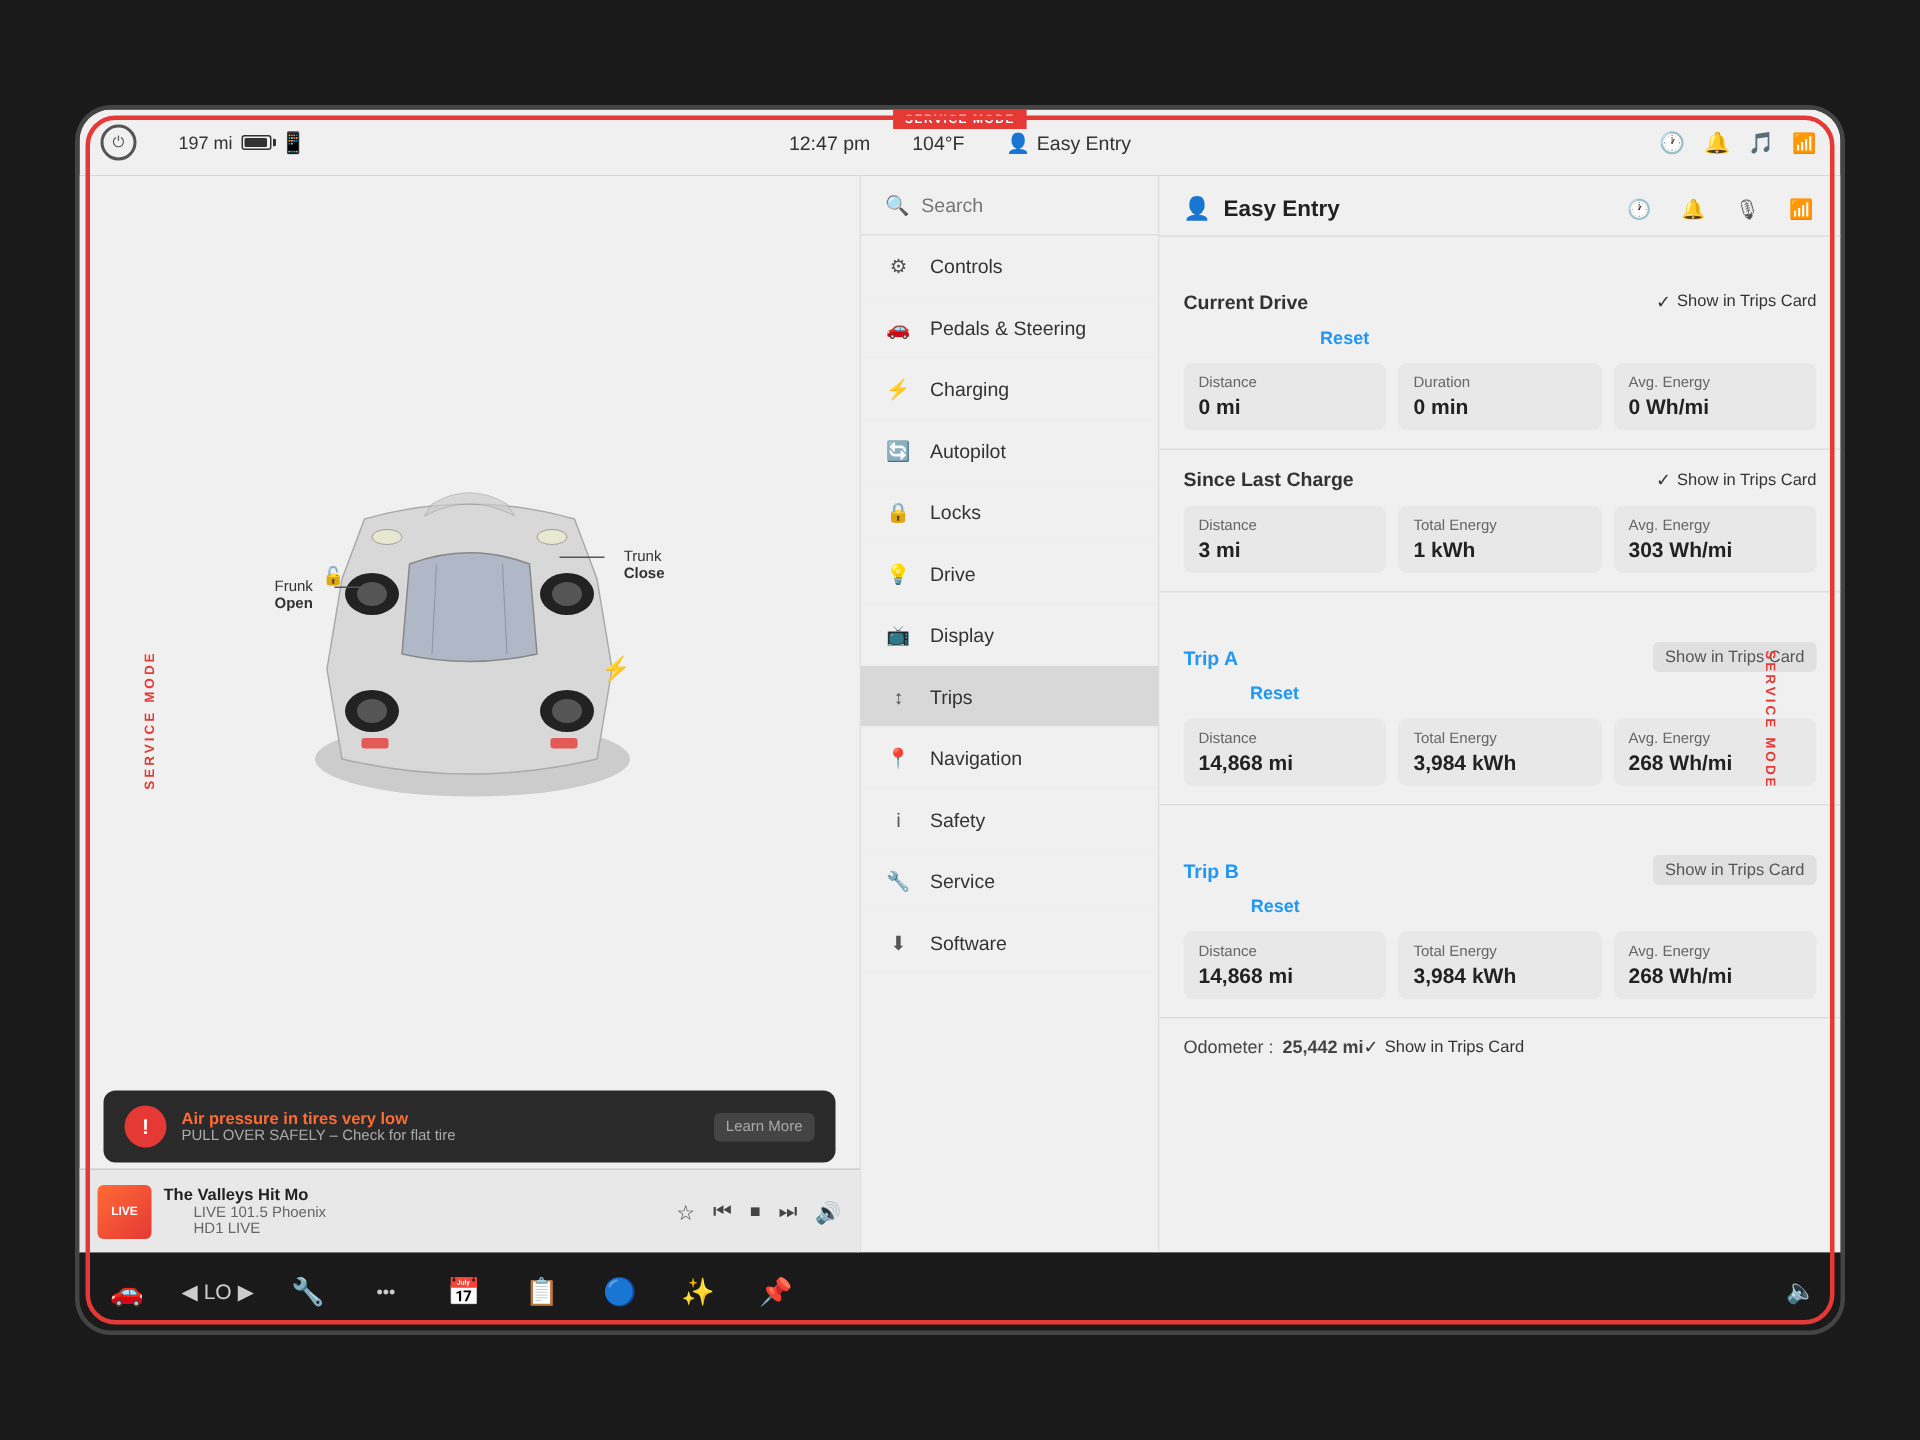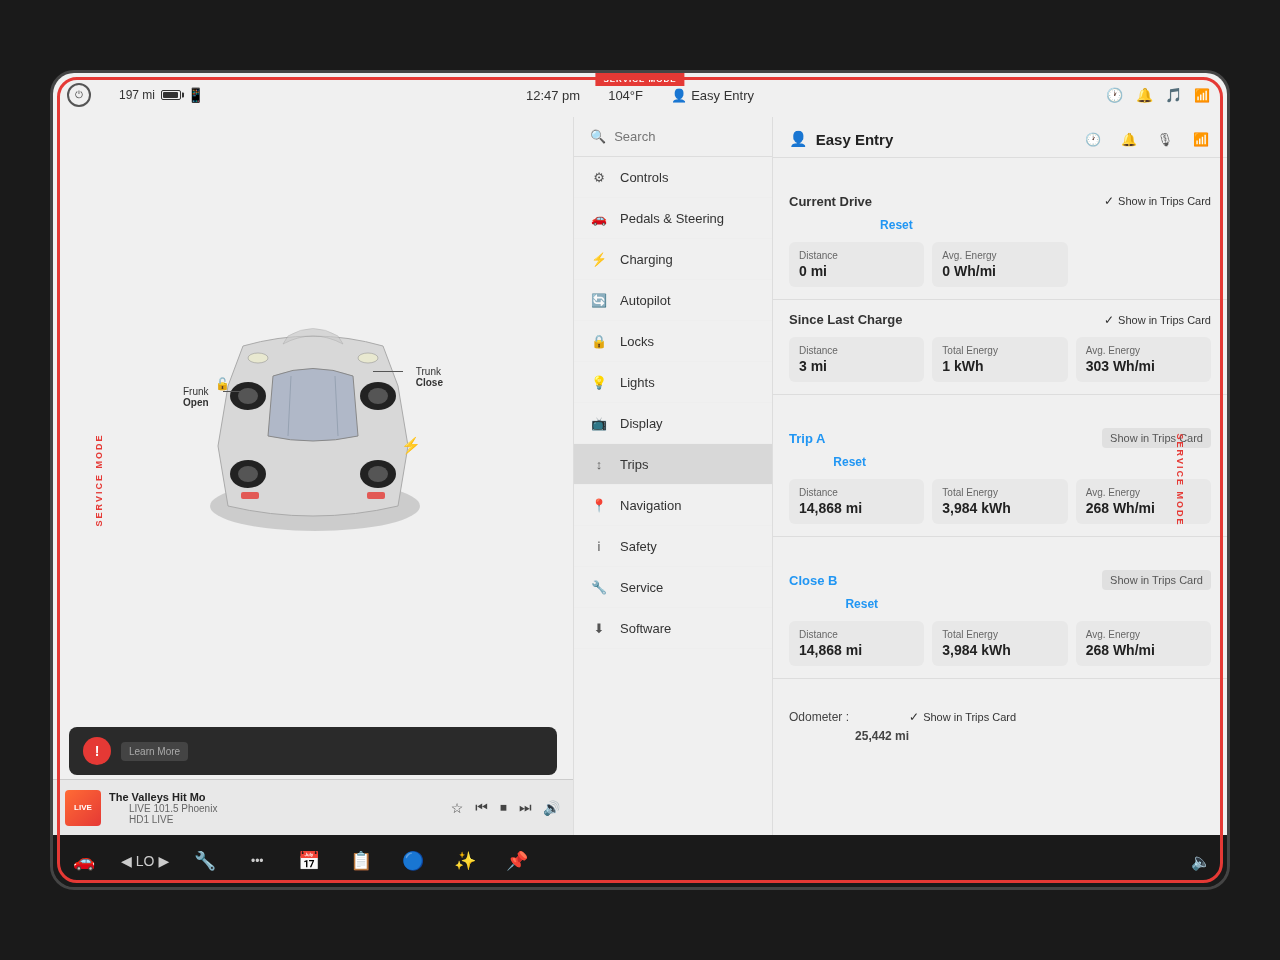--- a/index.html
+++ b/index.html
@@ -423,21 +423,20 @@
       display: flex;
       align-items: center;
       justify-content: flex-start;
     }
     .odometer-text {
       font-size: 12px;
       color: #444;
     }
     .odometer-value {
       font-weight: 600;
-      margin-top: 38px;
     }
     
     .bottom-bar {
       position: absolute;
       bottom: 0;
       left: 0;
       right: 0;
       height: 52px;
       background: #1a1a1a;
       display: flex;
@@ -592,20 +591,24 @@
 
             <text x="258" y="145" font-size="16" fill="#e53935">⚡</text>
 
             <text x="72" y="82" font-size="12" fill="#333">🔓</text>
           </svg>
         </div>
       </div>
 
       <div class="alert-banner">
         <div class="alert-icon">!</div>
+        <div class="alert-text">
+          <div class="alert-title">Air pressure in tires very low</div>
+          <div class="alert-subtitle">PULL OVER SAFELY – Check for flat tire</div>
+        </div>
         <div class="learn-more-btn">Learn More</div>
       </div>
 
       <div class="music-player">
         <div class="music-thumbnail">
           <span>LIVE</span>
         </div>
         <div class="music-info">
           <div class="music-title">The Valleys Hit Mo</div>
           <div class="music-station">
@@ -644,21 +647,21 @@
       <div class="menu-item">
         <span class="menu-icon">🔄</span>
         <span>Autopilot</span>
       </div>
       <div class="menu-item">
         <span class="menu-icon">🔒</span>
         <span>Locks</span>
       </div>
       <div class="menu-item">
         <span class="menu-icon">💡</span>
-        <span>Lights</span>
+        <span>Drive</span>
       </div>
       <div class="menu-item">
         <span class="menu-icon">📺</span>
         <span>Display</span>
       </div>
       <div class="menu-item active">
         <span class="menu-icon">↕</span>
         <span>Trips</span>
       </div>
       <div class="menu-item">
@@ -704,20 +707,24 @@
             <span class="checkmark">✓</span>
             <span>Show in Trips Card</span>
           </div>
         </div>
         <div class="stats-grid">
           <div class="stat-item">
             <div class="stat-label">Distance</div>
             <div class="stat-value">0 mi</div>
           </div>
           <div class="stat-item">
+            <div class="stat-label">Duration</div>
+            <div class="stat-value">0 min</div>
+          </div>
+          <div class="stat-item">
             <div class="stat-label">Avg. Energy</div>
             <div class="stat-value">0 Wh/mi</div>
           </div>
         </div>
       </div>
 
       <div class="trips-section">
         <div class="section-header">
           <div class="section-title">
             <span>Since Last Charge</span>
@@ -763,21 +770,21 @@
           <div class="stat-item">
             <div class="stat-label">Avg. Energy</div>
             <div class="stat-value">268 Wh/mi</div>
           </div>
         </div>
       </div>
 
       <div class="trips-section">
         <div class="section-header">
           <div class="section-title">
-            <span class="trip-a-title">Close B</span>
+            <span class="trip-a-title">Trip B</span>
             <span class="reset-btn">Reset</span>
           </div>
           <button class="show-trips-btn">Show in Trips Card</button>
         </div>
         <div class="stats-grid">
           <div class="stat-item">
             <div class="stat-label">Distance</div>
             <div class="stat-value">14,868 mi</div>
           </div>
           <div class="stat-item">

